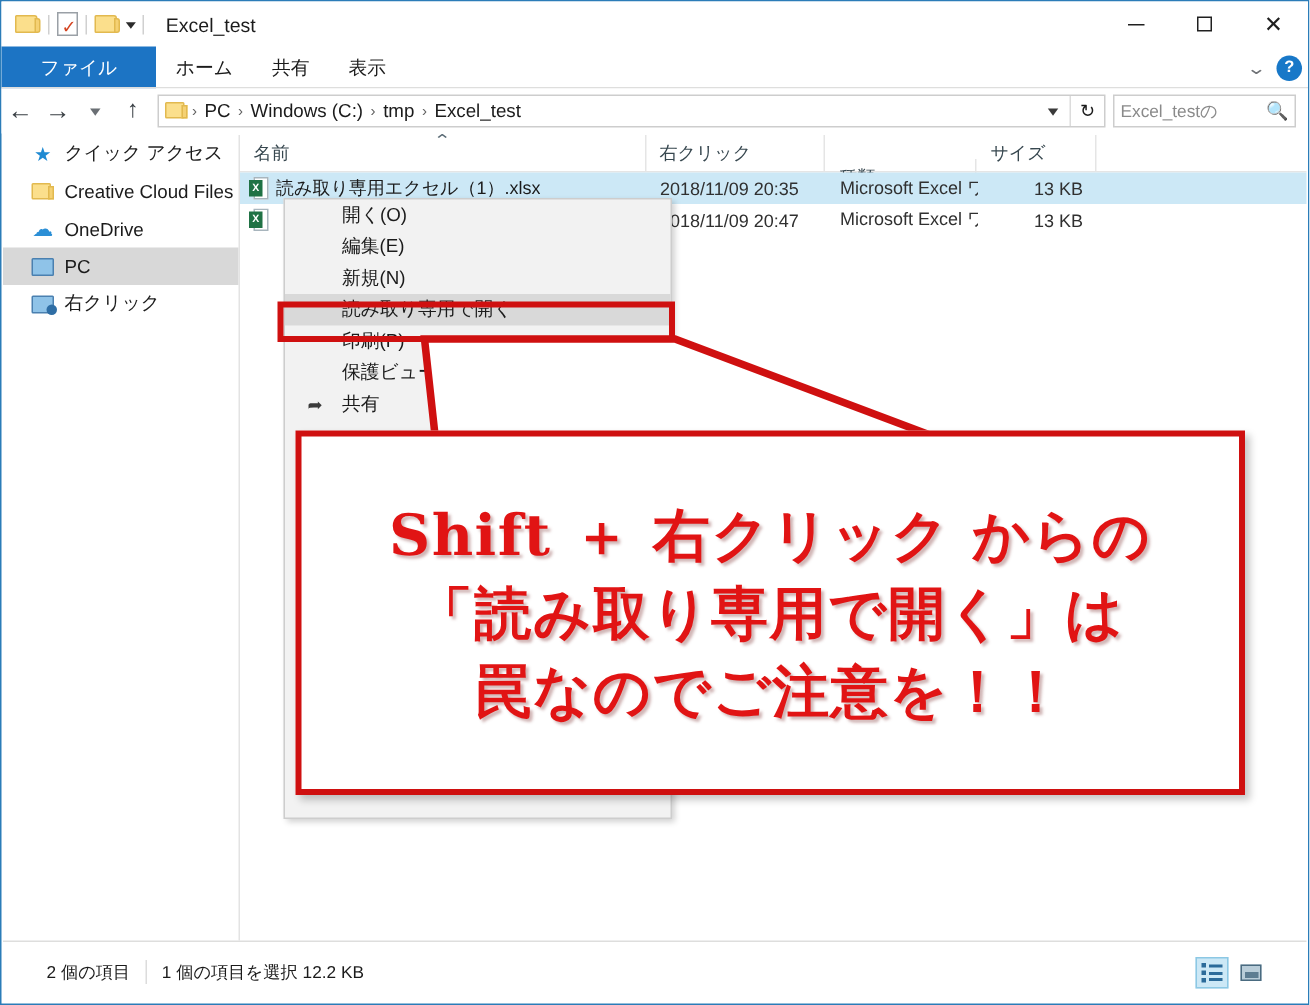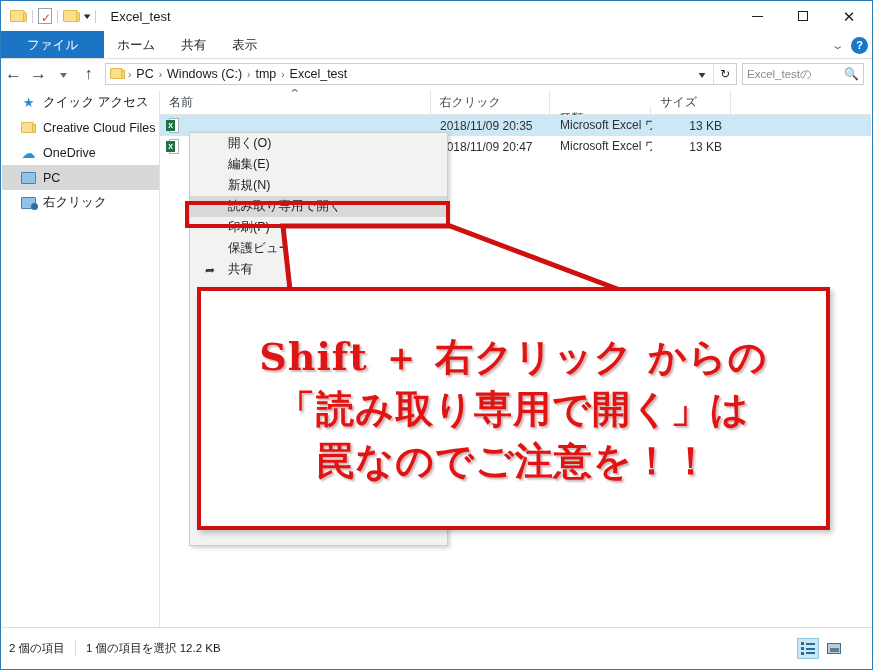--- a/index.html
+++ b/index.html
@@ -451,21 +451,21 @@
   }
   .status-seg {
     font-size: 11.5px;
     color: #1b1b1b;
     padding: 0 10px;
     white-space: nowrap;
     height: 16px;
     display: flex;
     align-items: center;
   }
-  .status-seg.first { padding-left: 7px; border-right: 1px solid #dcdcdc; }
+  .status-seg.first { padding-left: 29px; border-right: 1px solid #dcdcdc; }
   #view-buttons {
     position: absolute;
     right: 26px;
     display: flex;
     gap: 4px;
     align-items: center;
   }
   .view-btn {
     width: 22px; height: 21px;
     box-sizing: border-box;
@@ -702,20 +702,21 @@
       </div>
       <div class="col-h blank"></div>
     </div>
 
     <div class="file-row selected" style="top:25px;">
       <span class="fr-name">
         <span class="xls-ico">
             <span class="sheet"></span>
             <span class="xbadge">X</span>
           </span>
+        <span class="fr-label">読み取り専用エクセル（1）.xlsx</span>
       </span>
       <span class="fr-date">2018/11/09 20:35</span>
       <span class="fr-type">Microsoft Excel ワ...</span>
       <span class="fr-size">13 KB</span>
     </div>
 
     <div class="file-row" style="top:46px;">
       <span class="fr-name">
         <span class="xls-ico">
             <span class="sheet"></span>

